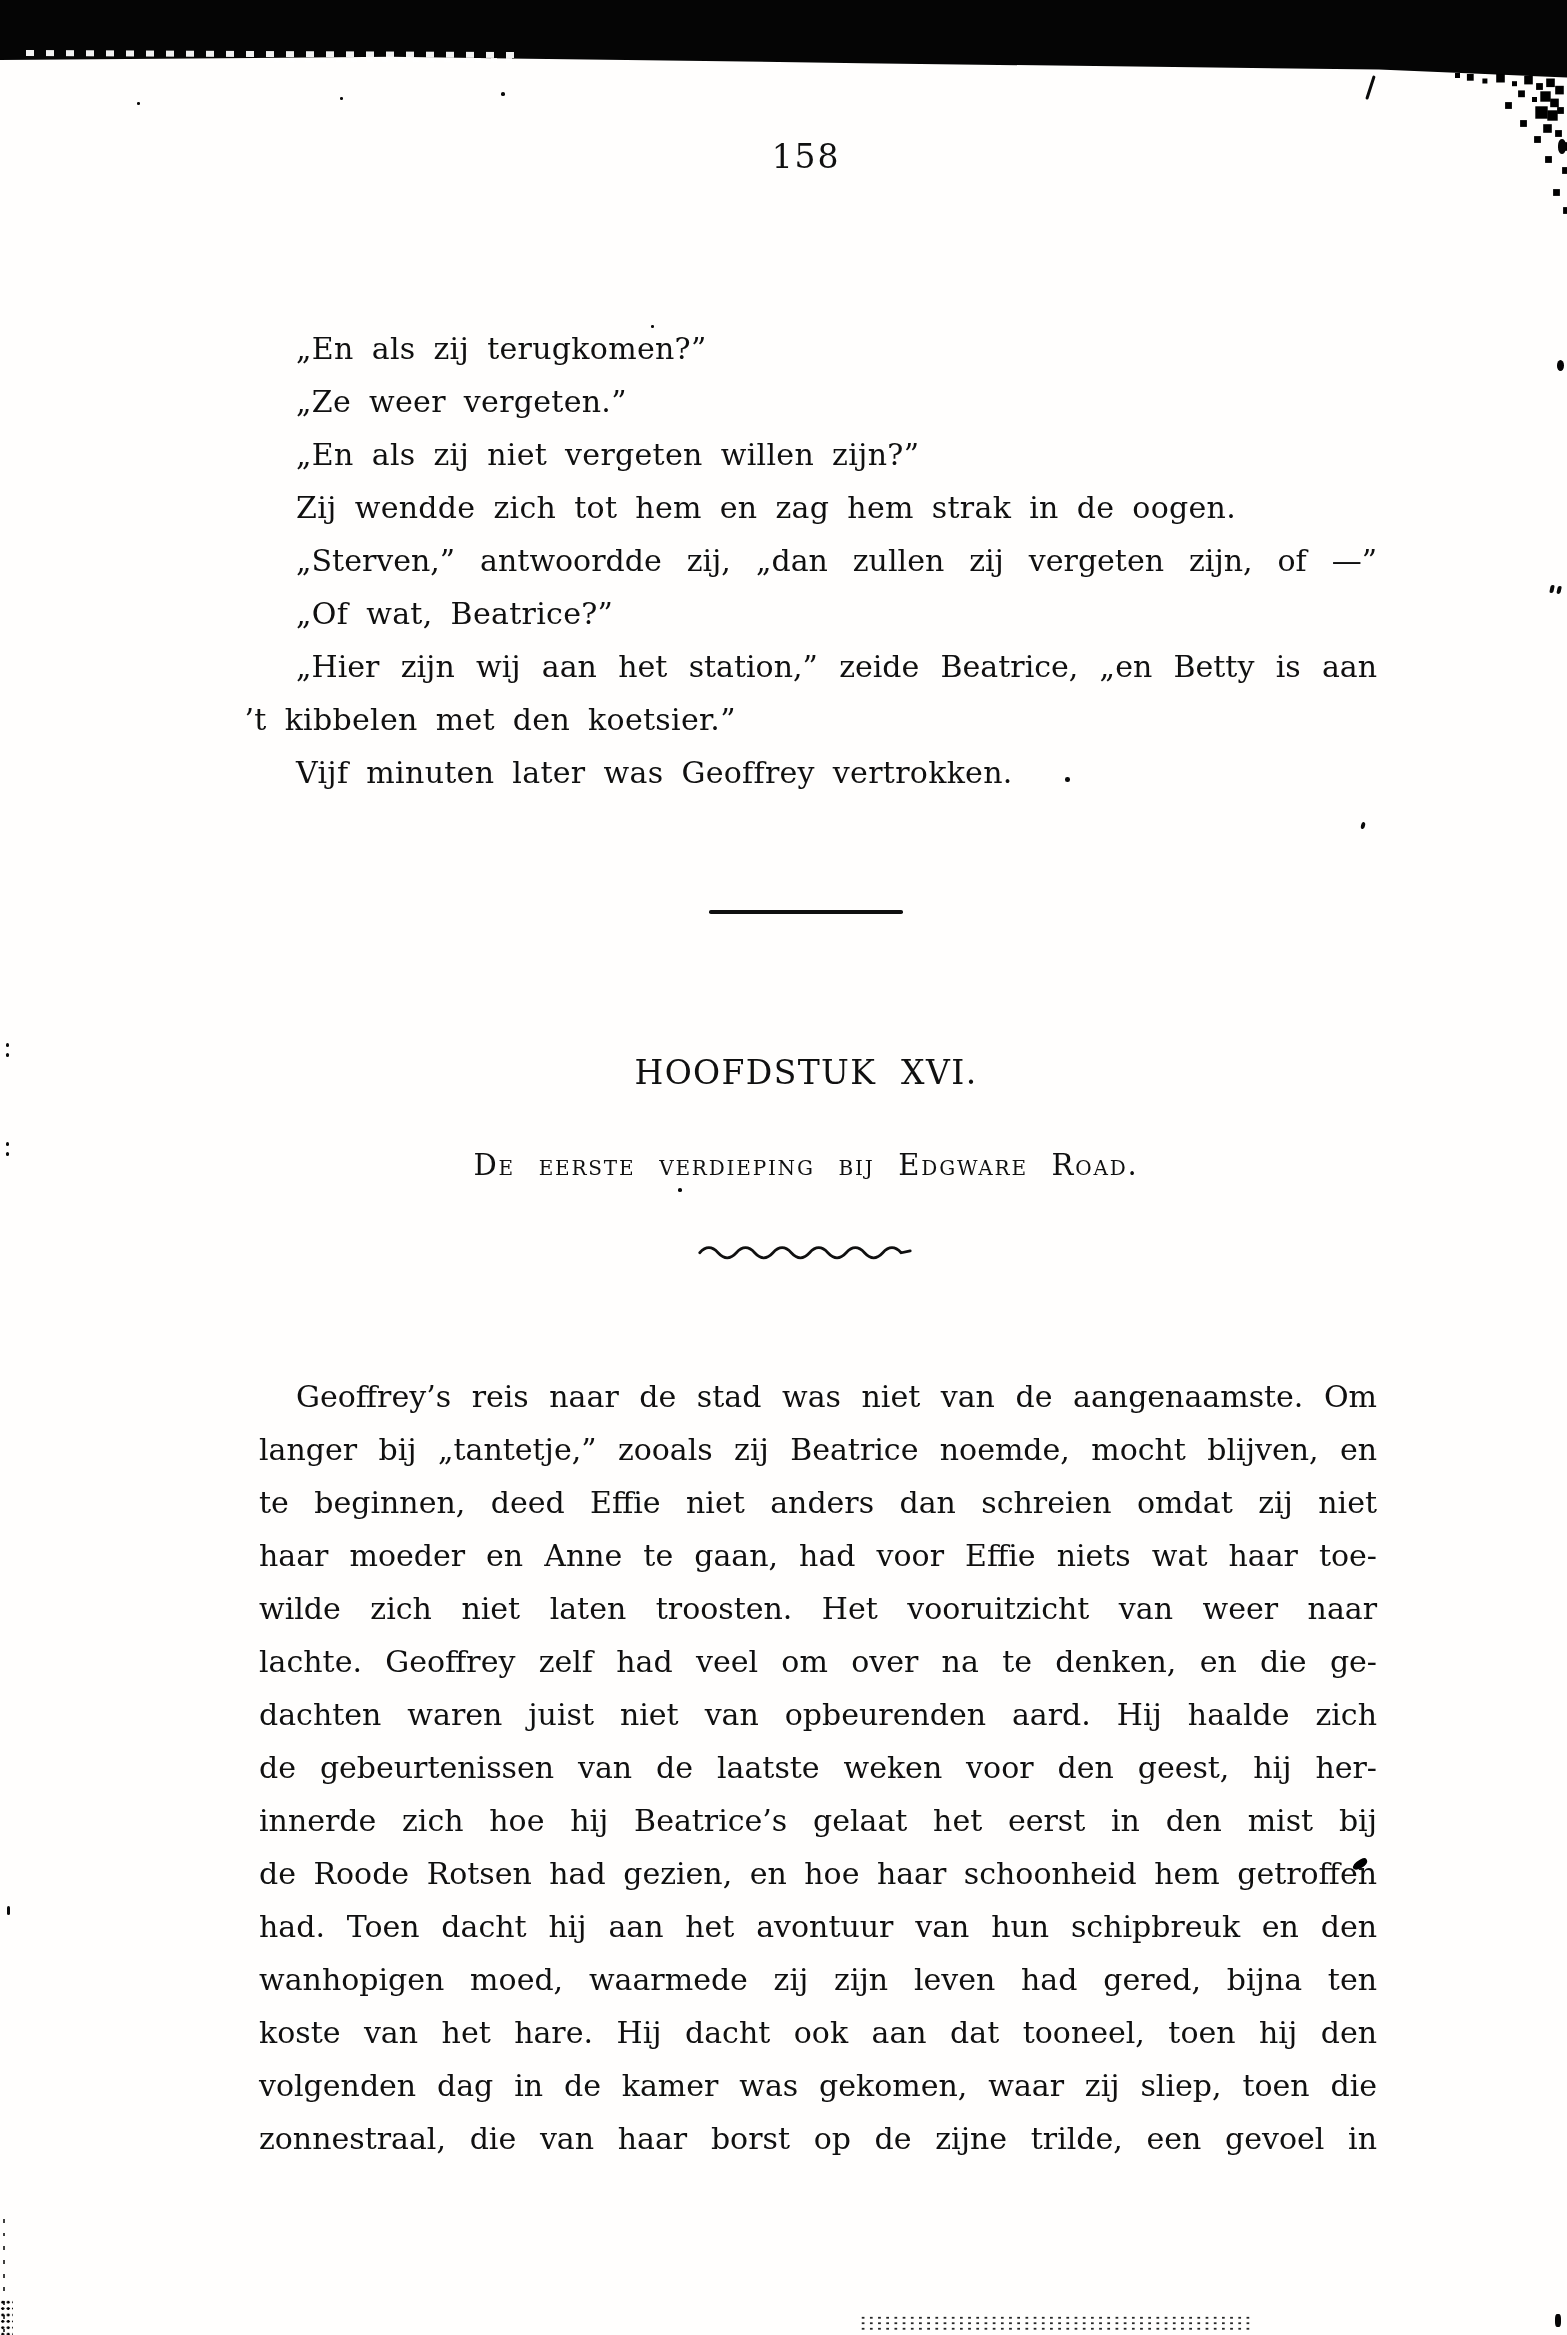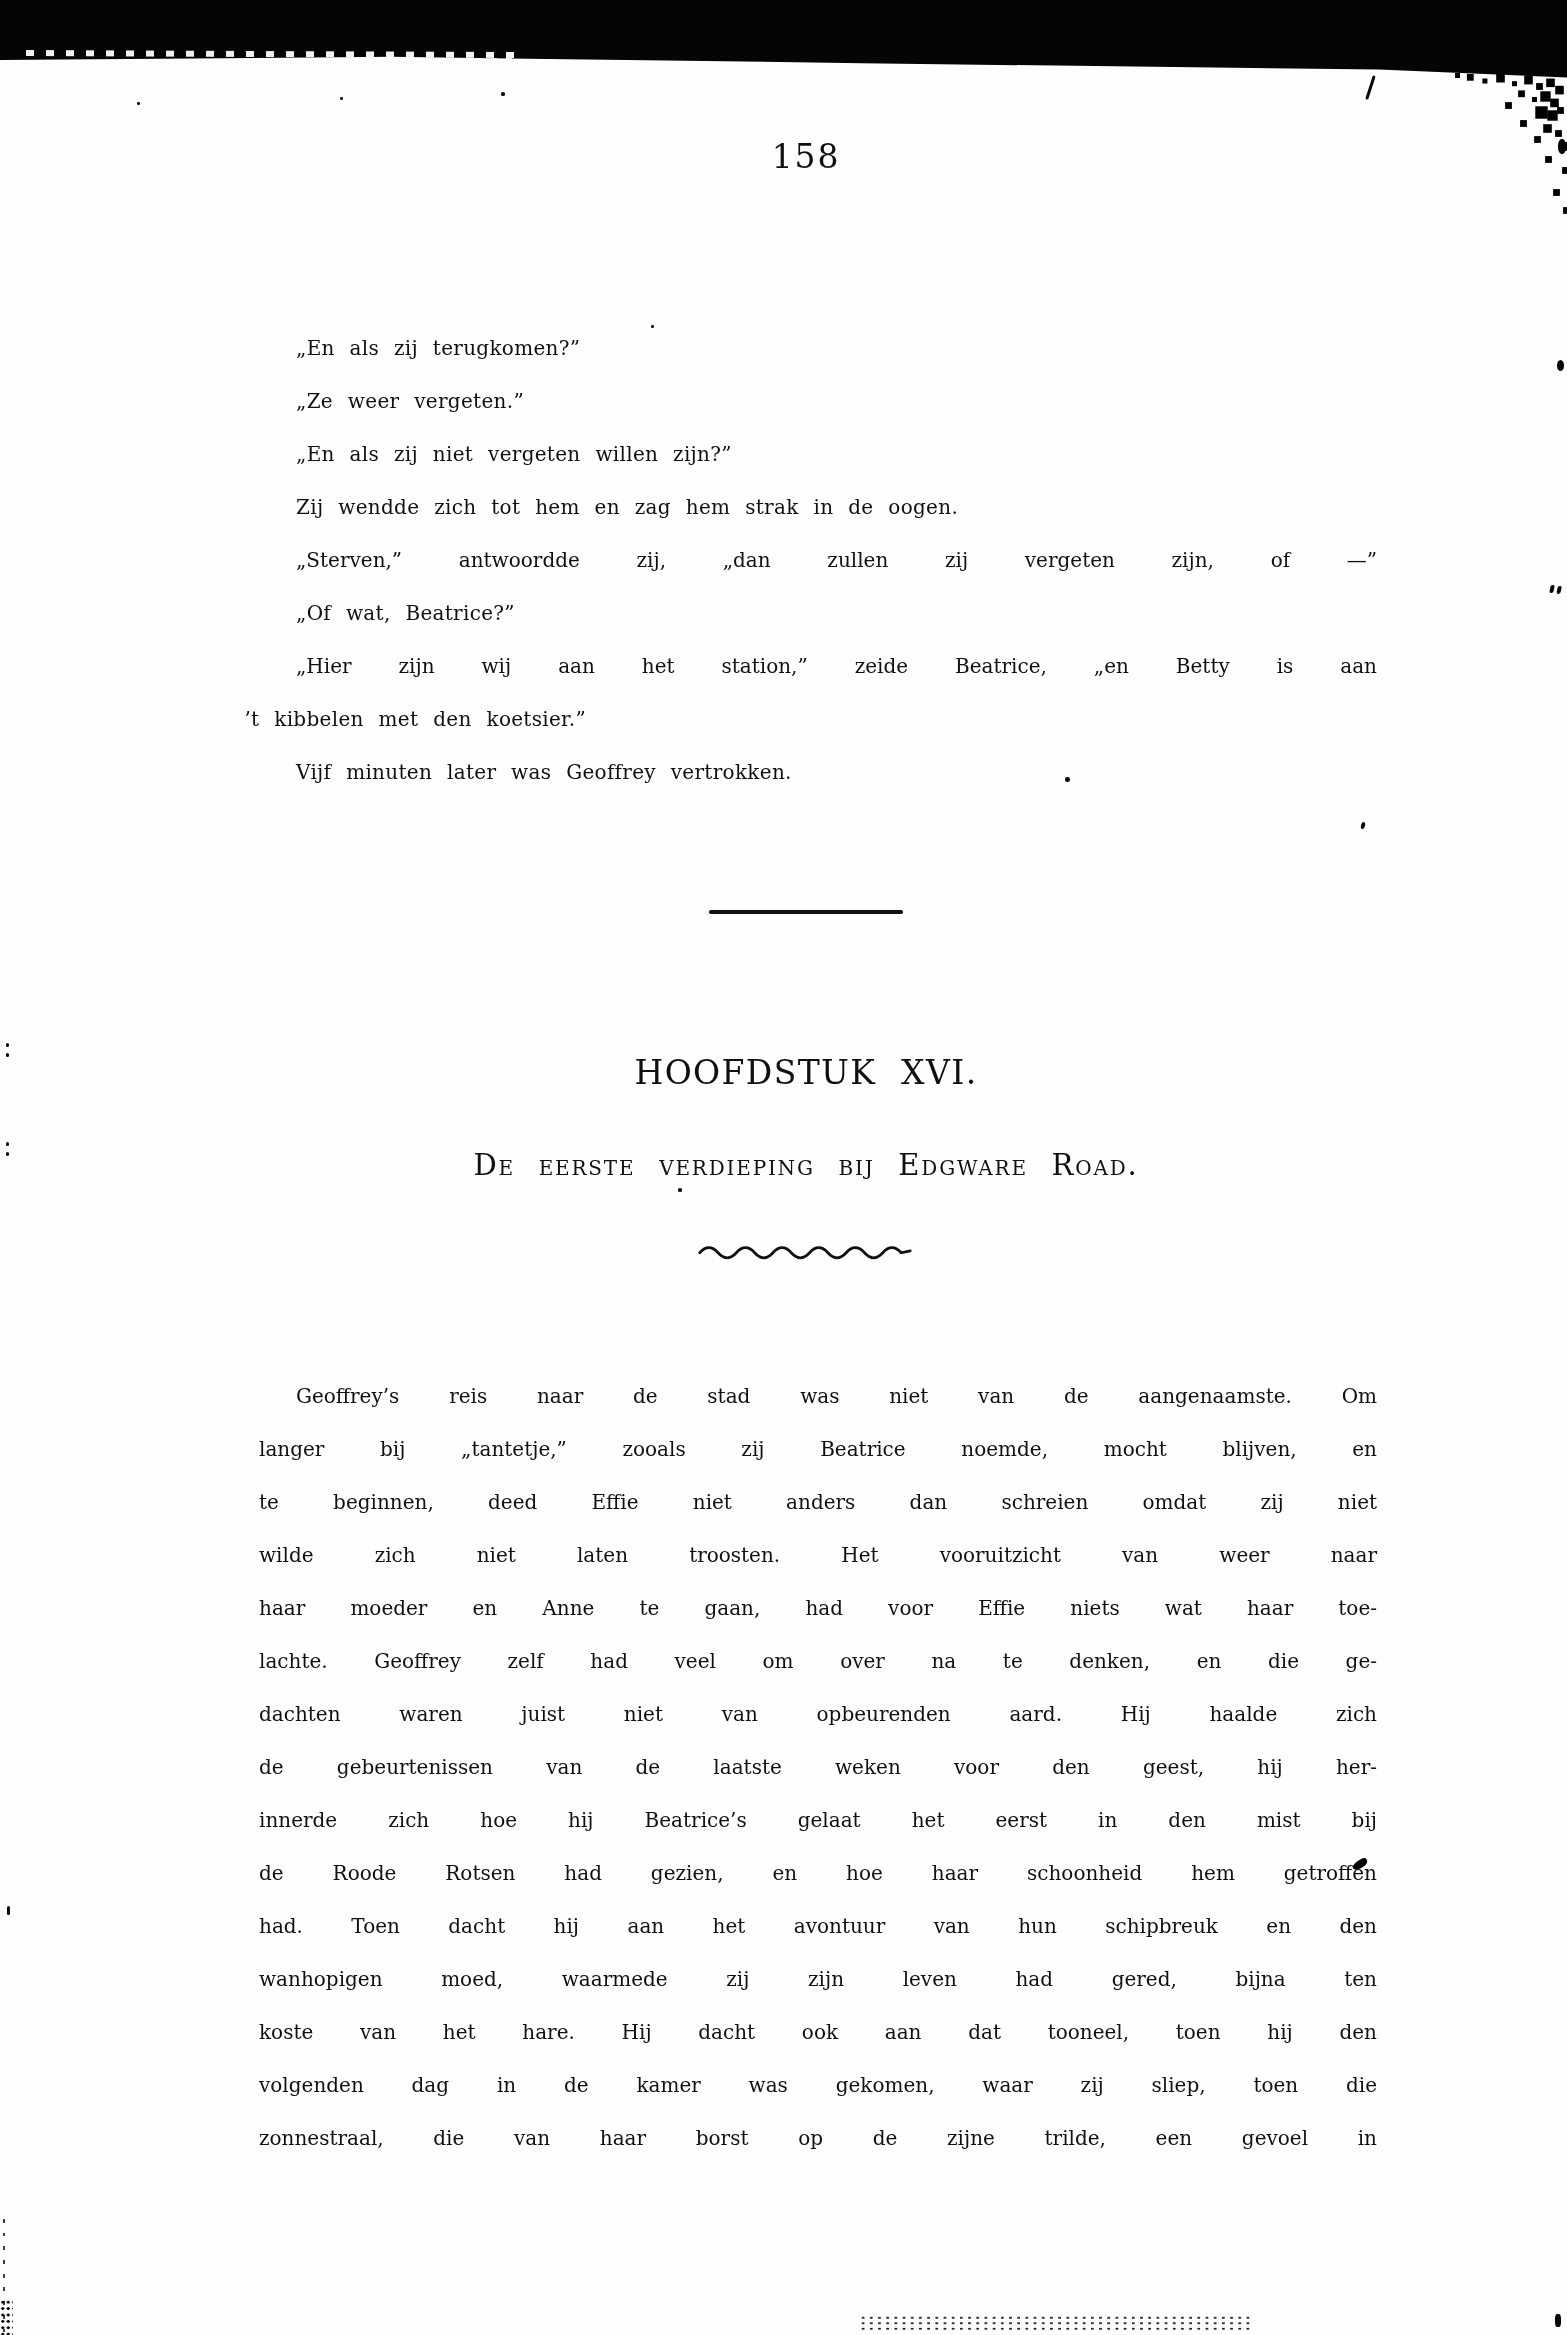--- a/index.html
+++ b/index.html
@@ -14,21 +14,21 @@
 
   
   .center-col{position:absolute;left:247px;width:1118px;text-align:center;}
   .page-number{top:137px;font-size:33px;letter-spacing:1.8px;}
 
   .text-block{position:absolute;left:259px;width:1118px;}
   .dialogue-block{top:322px;}
   .body-block{top:1370px;}
 
   .line{
-    font-size:20px;
+    font-size:30px;
     line-height:53px;
     white-space:nowrap;
     word-spacing:8.2px;
     letter-spacing:0.3px;
   }
   .body-block .line{line-height:53px;}
   .line.indent{text-indent:37px;}
   .line.outdent{text-indent:-14.6px;}
   .line.justify{
     white-space:normal;
@@ -162,22 +162,22 @@
   <div class="center-col chapter-subtitle">De eerste verdieping bij Edgware Road.</div>
 
   <svg class="wave-divider" viewBox="0 0 236 24">
     <path d="M3,15 Q13,4 23,15 T43,15 T63,15 T83,15 T103,15 T123,15 T143,15 T163,15 T183,15 T203,15 T223,15 L233,13" fill="none" stroke="#101010" stroke-width="3" stroke-linecap="round"></path>
   </svg>
 
   <div class="text-block body-block">
       <div class="line indent justify">Geoffrey’s reis naar de stad was niet van de aangenaamste. Om</div>
       <div class="line justify">langer bij „tantetje,” zooals zij Beatrice noemde, mocht blijven, en</div>
       <div class="line justify">te beginnen, deed Effie niet anders dan schreien omdat zij niet</div>
+      <div class="line justify">haar moeder en Anne te gaan, had voor Effie niets wat haar toe-</div>
       <div class="line justify">wilde zich niet laten troosten. Het vooruitzicht van weer naar</div>
-      <div class="line justify">haar moeder en Anne te gaan, had voor Effie niets wat haar toe-</div>
       <div class="line justify">lachte. Geoffrey zelf had veel om over na te denken, en die ge-</div>
       <div class="line justify">dachten waren juist niet van opbeurenden aard. Hij haalde zich</div>
       <div class="line justify">de gebeurtenissen van de laatste weken voor den geest, hij her-</div>
       <div class="line justify">innerde zich hoe hij Beatrice’s gelaat het eerst in den mist bij</div>
       <div class="line justify">de Roode Rotsen had gezien, en hoe haar schoonheid hem getroffen</div>
       <div class="line justify">had. Toen dacht hij aan het avontuur van hun schipbreuk en den</div>
       <div class="line justify">wanhopigen moed, waarmede zij zijn leven had gered, bijna ten</div>
       <div class="line justify">koste van het hare. Hij dacht ook aan dat tooneel, toen hij den</div>
       <div class="line justify">volgenden dag in de kamer was gekomen, waar zij sliep, toen die</div>
       <div class="line justify">zonnestraal, die van haar borst op de zijne trilde, een gevoel in</div>

